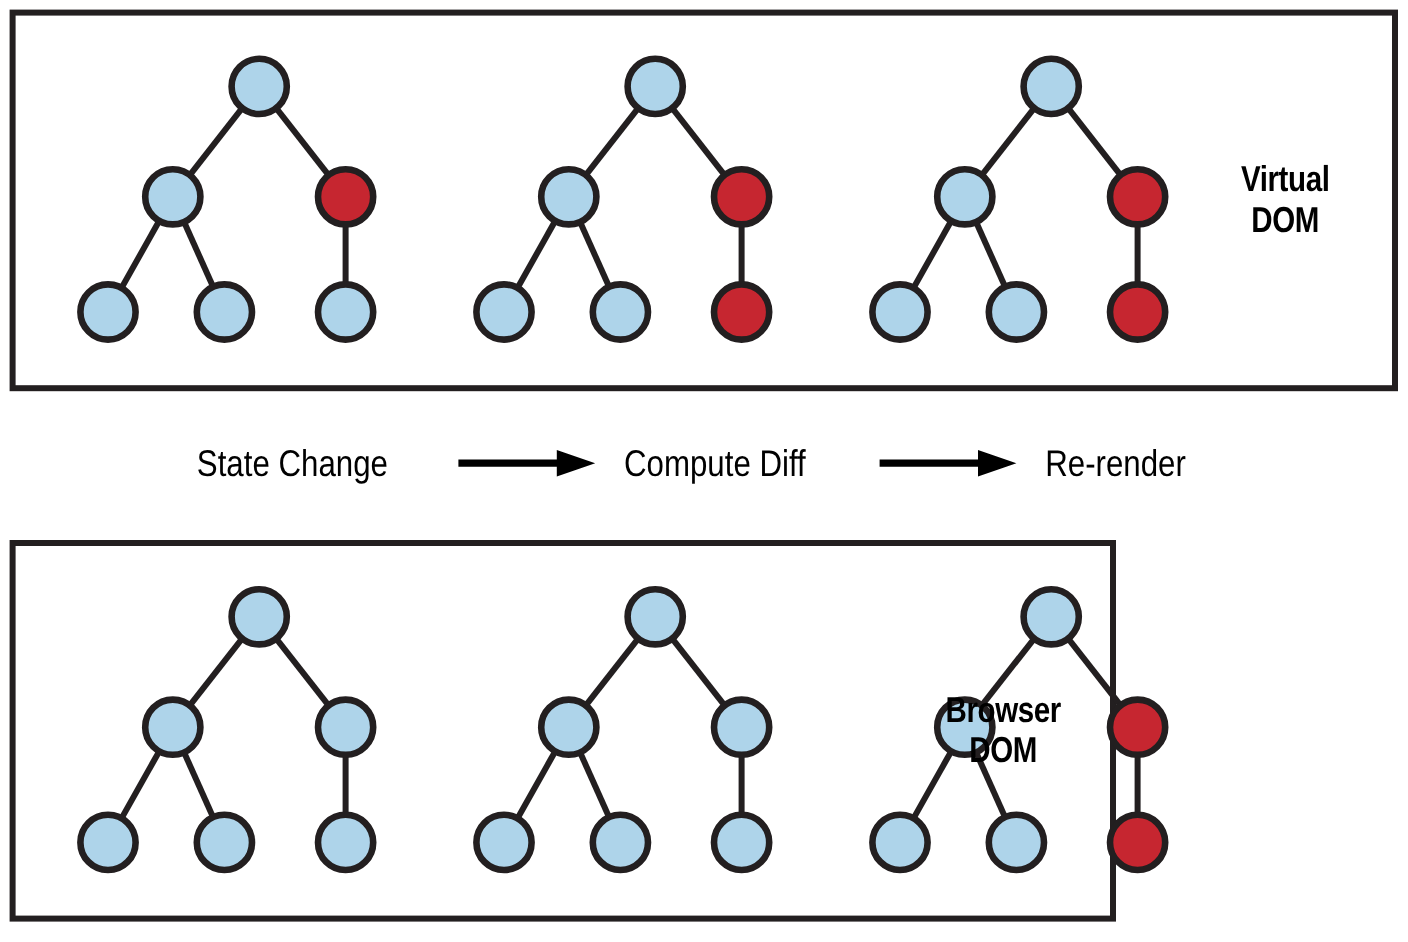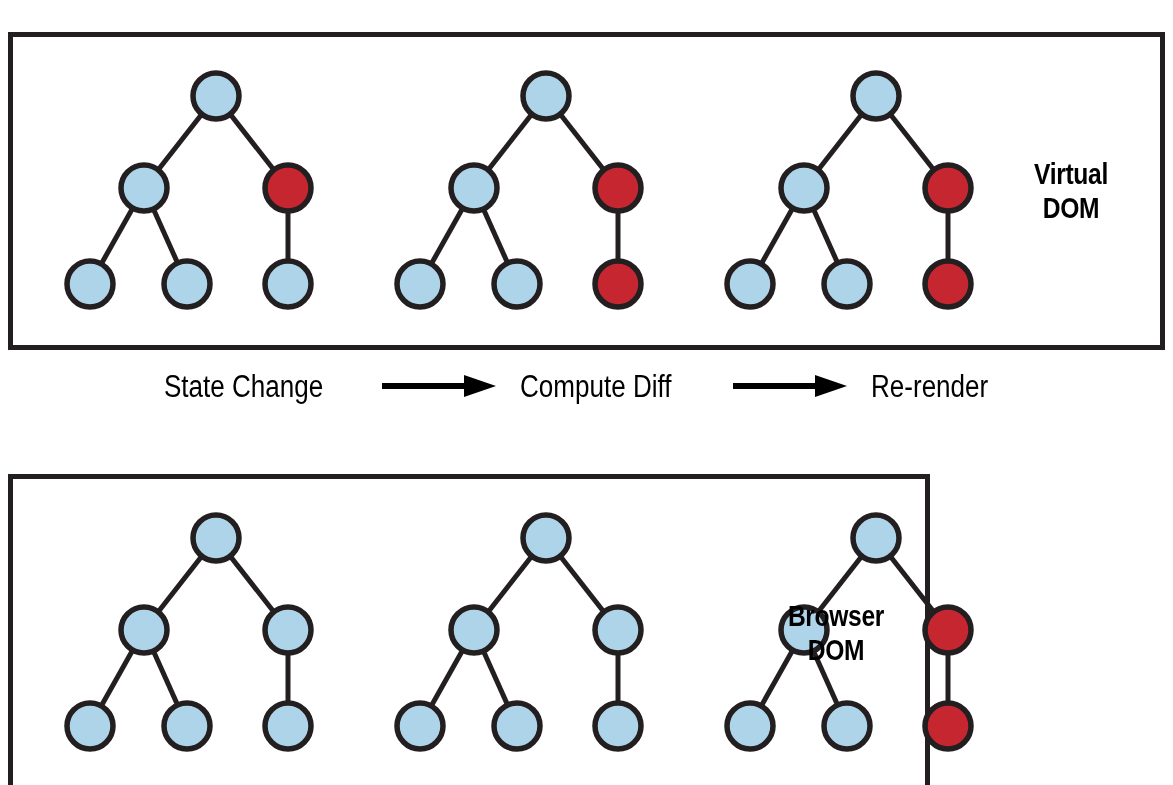--- a/index.html
+++ b/index.html
@@ -22,21 +22,20 @@
     width: 1173px;
     height: 785px;
   }
 
   
   .panel {
     position: absolute;
     box-sizing: border-box;
     background: #ffffff;
     border: 5px solid #231f20;
-    margin-top: 24px;
   }
   #panel-virtual-dom {
     left: 8px;
     top: 8px;
     width: 1157px;
     height: 318px;
   }
   #panel-browser-dom {
     left: 8px;
     top: 450px;

